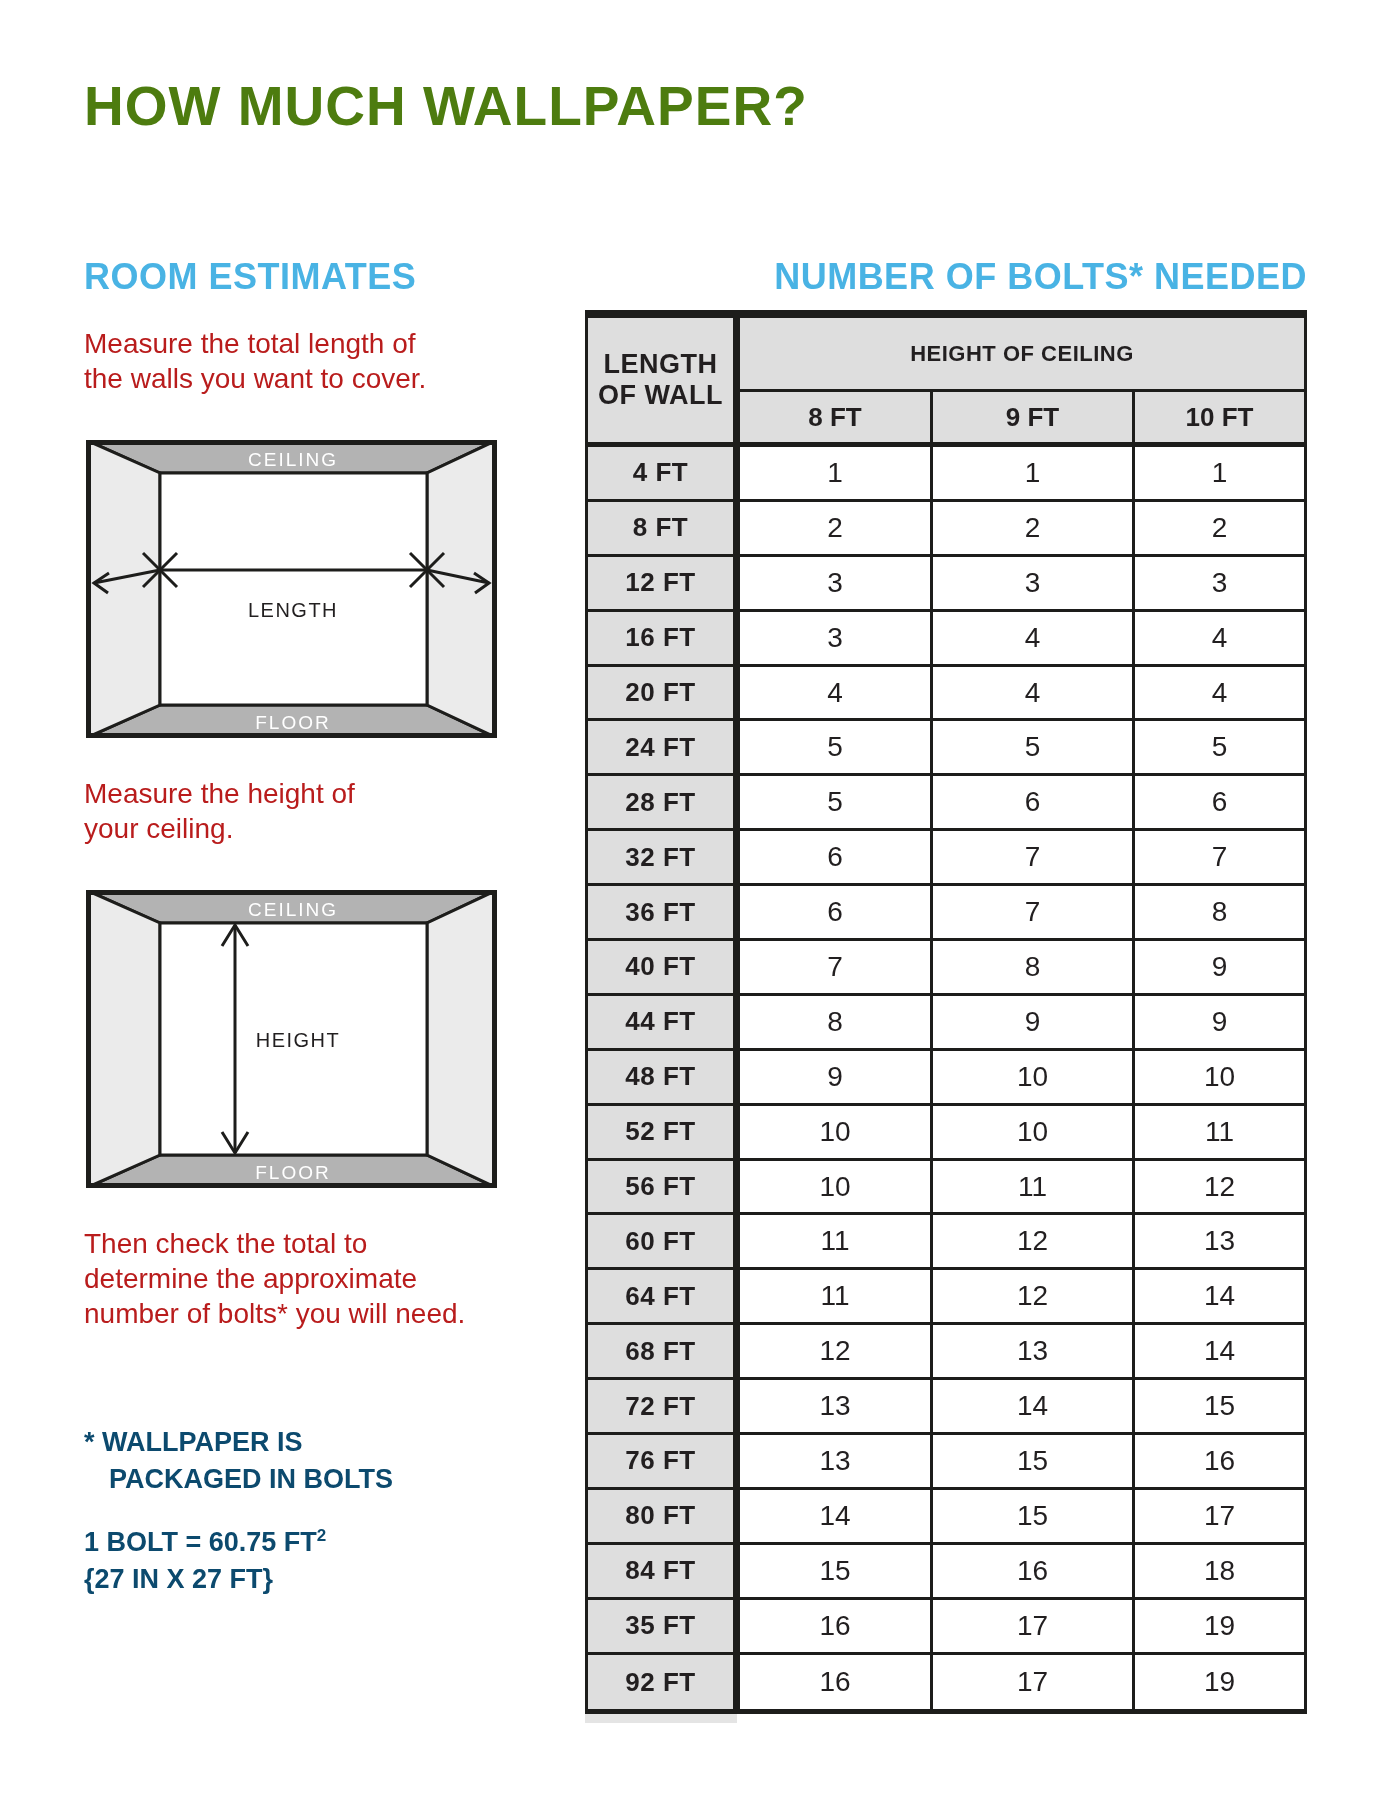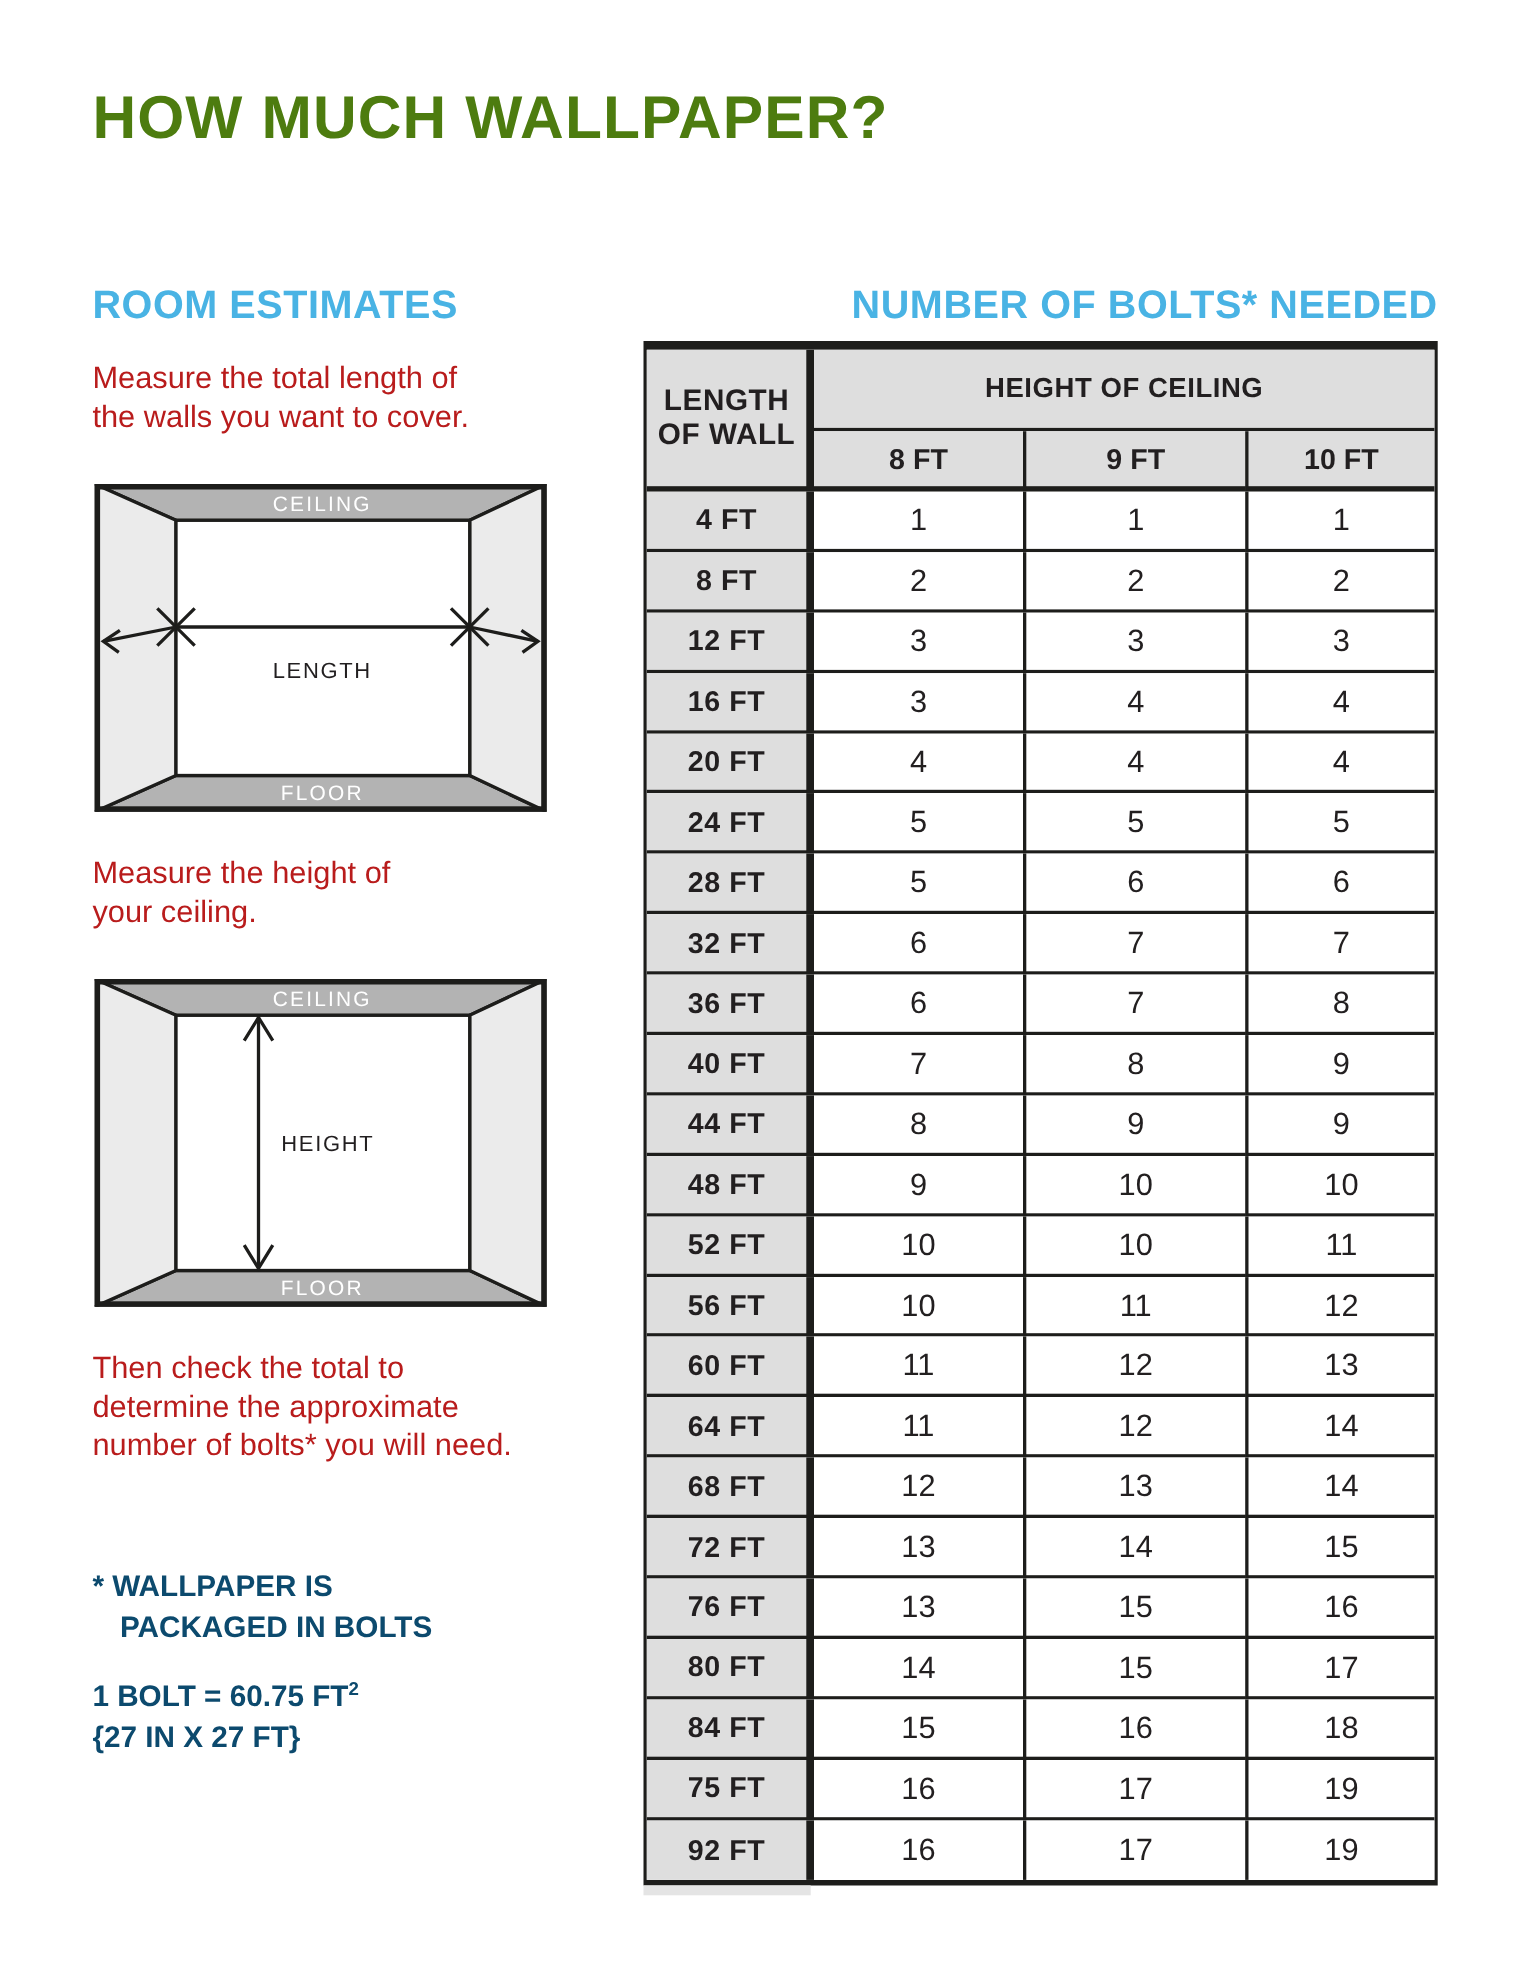--- a/index.html
+++ b/index.html
@@ -54,21 +54,21 @@
   }
   .lab{
     background:#dedede;border-right:7px solid #1d1d1b;
     font-weight:bold;font-size:26px;letter-spacing:0.5px;
   }
   .hdr{background:#dedede;font-weight:bold;}
   .corner-cell{
     grid-column:1;grid-row:1 / 3;flex-direction:column;line-height:31px;
     border-bottom:5px solid #1d1d1b;font-size:27px;
   }
-  .group-cell{grid-column:2 / 5;font-size:25px;letter-spacing:0.5px;}
+  .group-cell{grid-column:2 / 5;font-size:22px;letter-spacing:0.5px;}
   .colhead{font-size:26px;border-bottom:5px solid #1d1d1b;}
   .val{background:#ffffff;font-size:28px;}
   .vsep{border-left:3px solid #1d1d1b;}
   .lastrow{border-bottom:none !important;}
 
   .table-stub{
     left:585px;top:1714px;width:152px;height:9px;background:#e4e4e4;
   }
 </style>
 </head>
@@ -257,21 +257,21 @@
     <div class="cell lab">80 FT</div>
     <div class="cell val">14</div>
     <div class="cell val vsep">15</div>
     <div class="cell val vsep">17</div>
 
     <div class="cell lab">84 FT</div>
     <div class="cell val">15</div>
     <div class="cell val vsep">16</div>
     <div class="cell val vsep">18</div>
 
-    <div class="cell lab">75 FT</div>
+    <div class="cell lab">35 FT</div>
     <div class="cell val">16</div>
     <div class="cell val vsep">17</div>
     <div class="cell val vsep">19</div>
 
     <div class="cell lab lastrow">92 FT</div>
     <div class="cell val lastrow">16</div>
     <div class="cell val vsep lastrow">17</div>
     <div class="cell val vsep lastrow">19</div>
   </div>
 <div class="abs table-stub"></div>

